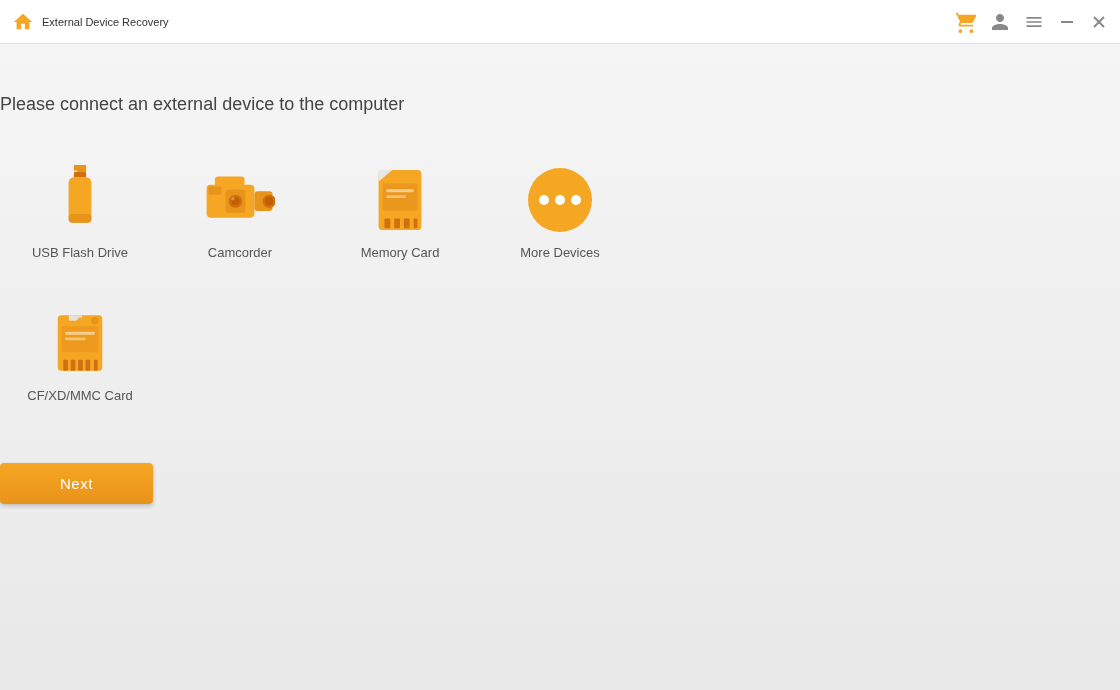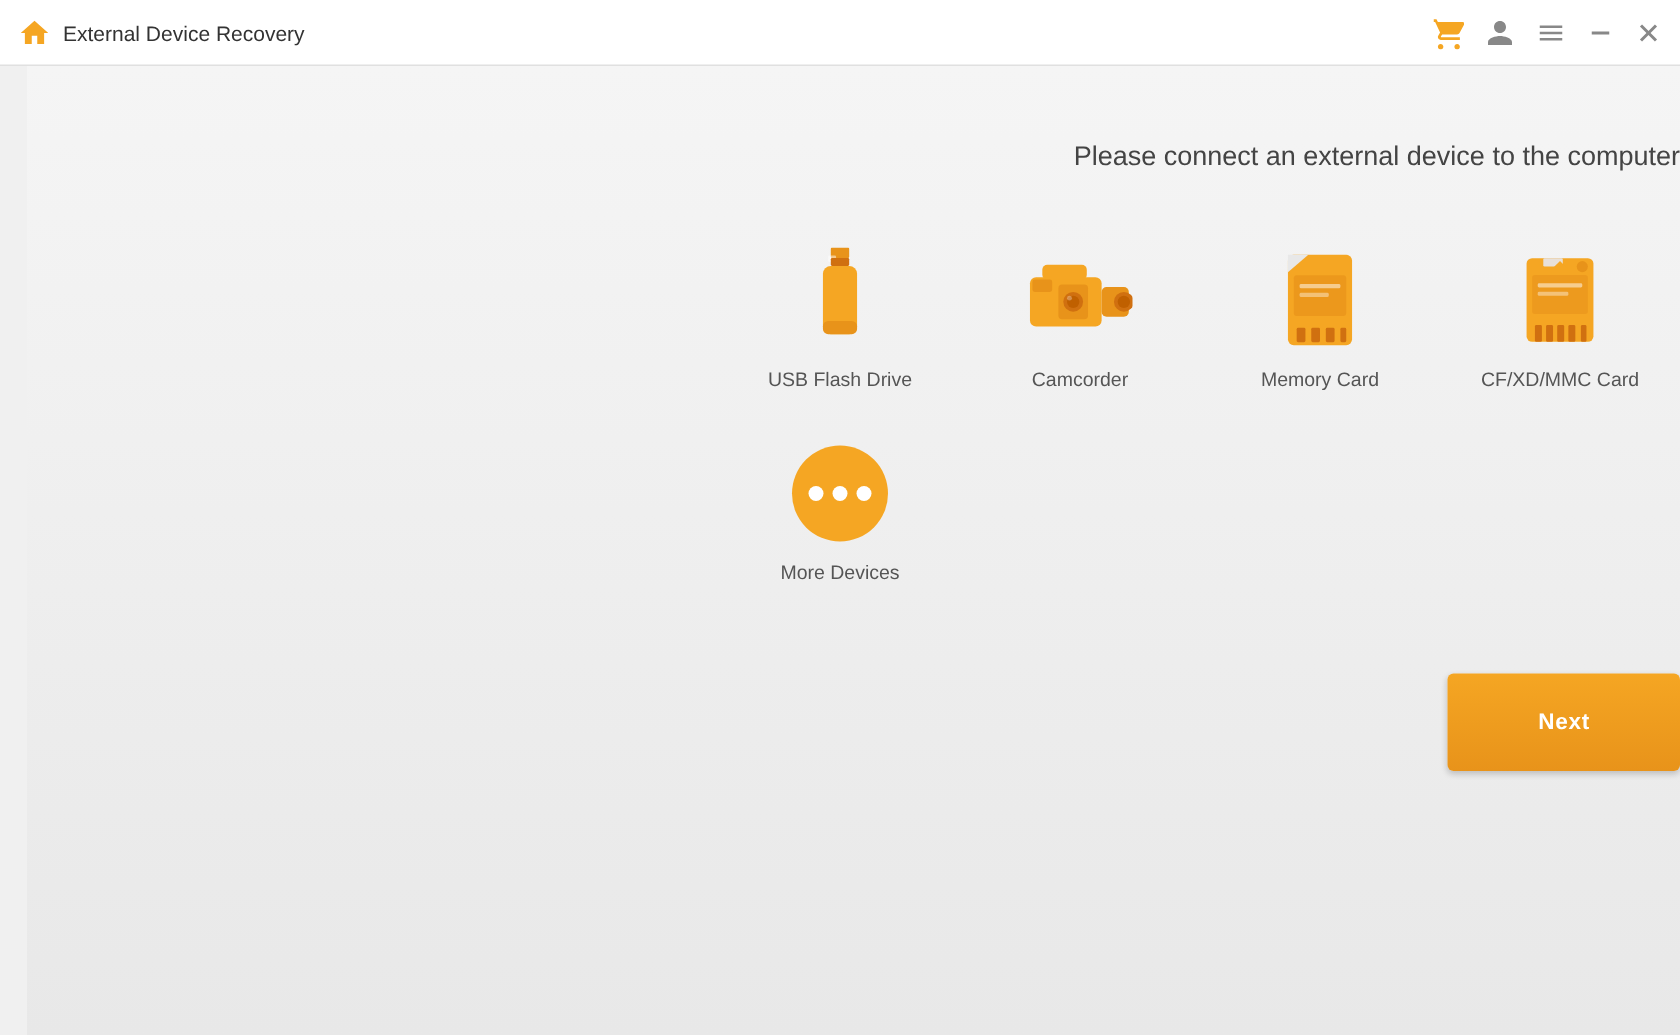--- a/index.html
+++ b/index.html
@@ -23,21 +23,21 @@
       padding: 0 12px;
     }
 
     #titlebar-icon {
       width: 22px;
       height: 22px;
       margin-right: 8px;
     }
 
     #titlebar-title {
-      font-size: 14px;
+      font-size: 11px;
       color: #333;
       flex: 1;
     }
 
     #titlebar-actions {
       display: flex;
       align-items: center;
       gap: 14px;
     }
 
@@ -59,39 +59,38 @@
       justify-content: center;
       cursor: pointer;
       font-size: 14px;
       color: #666;
     }
 
     
     #main {
       display: flex;
       flex-direction: column;
-      align-items: flex-end;
+      align-items: flex-start;
       padding-top: 50px;
       height: calc(690px - 44px);
       background: linear-gradient(to bottom, #f5f5f5, #e8e8e8);
-      margin-left: 18px;
     }
 
     #prompt {
       font-size: 18px;
       color: #444;
       margin-bottom: 40px;
       font-weight: 400;
     }
 
     #device-grid {
       display: grid;
       grid-template-columns: repeat(4, 160px);
       grid-template-rows: repeat(2, auto);
-      gap: 14px 0;
+      gap: 28px 0;
       margin-bottom: 50px;
     }
 
     .device-item {
       display: flex;
       flex-direction: column;
       align-items: center;
       cursor: pointer;
       padding: 10px;
       border-radius: 8px;
@@ -112,24 +111,24 @@
       color: #555;
       text-align: center;
     }
 
     
     #next-btn {
       background: linear-gradient(to bottom, #F5A623, #e8931a);
       color: white;
       border: none;
       border-radius: 4px;
-      padding: 24px 60px;
+      padding: 12px 60px;
       font-size: 15px;
       cursor: pointer;
-      font-weight: 700;
+      font-weight: 400;
       letter-spacing: 0.5px;
       box-shadow: 0 2px 4px rgba(0,0,0,0.2);
     }
   </style>
 </head>
 <body>
 
 <div id="titlebar">
 
   <svg id="titlebar-icon" viewBox="0 0 24 24" xmlns="http://www.w3.org/2000/svg">
@@ -236,20 +235,32 @@
           <rect x="40" y="54" width="4" height="10" rx="1" fill="#d07010"></rect>
         </svg>
       </div>
       <span class="device-label">Memory Card</span>
     </div>
 
 
 
     <div class="device-item">
       <div class="device-icon">
+        <svg width="68" height="68" viewBox="0 0 68 68">
+          <circle cx="34" cy="34" r="32" fill="#F5A623"></circle>
+          <circle cx="18" cy="34" r="5" fill="#fff"></circle>
+          <circle cx="34" cy="34" r="5" fill="#fff"></circle>
+          <circle cx="50" cy="34" r="5" fill="#fff"></circle>
+        </svg>
+      </div>
+      <span class="device-label">More Devices</span>
+    </div>
+
+    <div class="device-item">
+      <div class="device-icon">
         <svg width="52" height="68" viewBox="0 0 56 72">
 
           <rect x="4" y="6" width="48" height="60" rx="4" fill="#F5A623"></rect>
 
           <rect x="16" y="6" width="14" height="6" rx="1" fill="#e8e0d8"></rect>
 
           <polygon points="28,8 34,14 22,14" fill="#F5A623"></polygon>
 
           <rect x="8" y="18" width="40" height="28" rx="2" fill="#e8931a" opacity="0.6"></rect>
 
@@ -261,28 +272,16 @@
           <rect x="10" y="54" width="5" height="12" rx="1" fill="#d07010"></rect>
           <rect x="18" y="54" width="5" height="12" rx="1" fill="#d07010"></rect>
           <rect x="26" y="54" width="5" height="12" rx="1" fill="#d07010"></rect>
           <rect x="34" y="54" width="5" height="12" rx="1" fill="#d07010"></rect>
           <rect x="43" y="54" width="4" height="12" rx="1" fill="#d07010"></rect>
         </svg>
       </div>
       <span class="device-label">CF/XD/MMC Card</span>
     </div>
 
-    <div class="device-item">
-      <div class="device-icon">
-        <svg width="68" height="68" viewBox="0 0 68 68">
-          <circle cx="34" cy="34" r="32" fill="#F5A623"></circle>
-          <circle cx="18" cy="34" r="5" fill="#fff"></circle>
-          <circle cx="34" cy="34" r="5" fill="#fff"></circle>
-          <circle cx="50" cy="34" r="5" fill="#fff"></circle>
-        </svg>
-      </div>
-      <span class="device-label">More Devices</span>
-    </div>
-
   </div>
 
   <button id="next-btn">Next</button>
 </div>
 
 </body></html>

